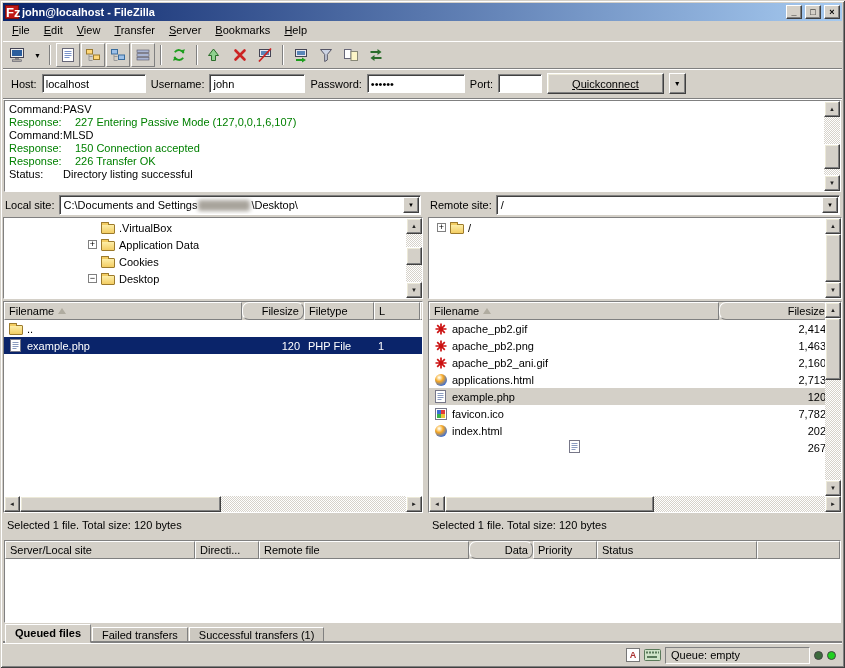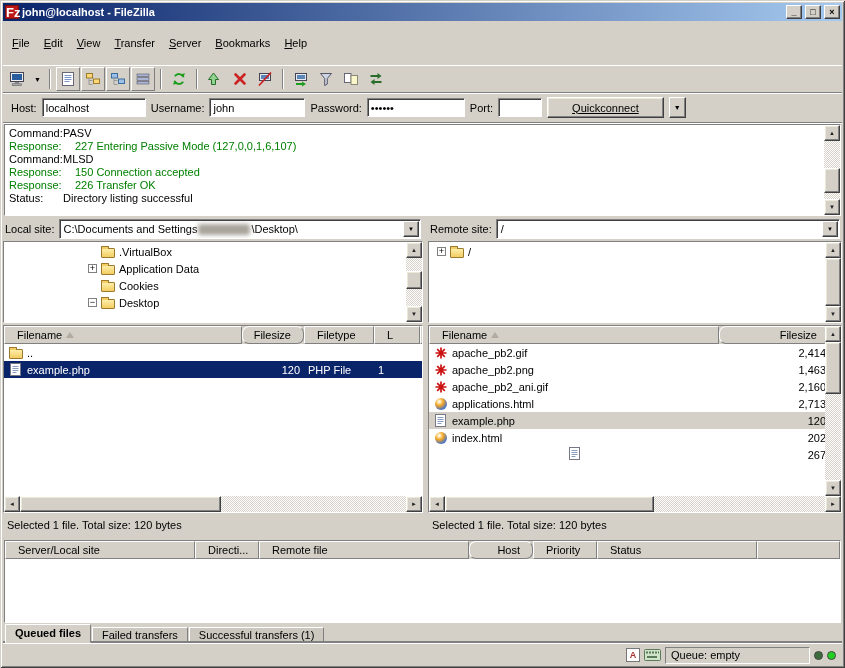--- a/index.html
+++ b/index.html
@@ -18,21 +18,21 @@
   
   .titlebar { flex:0 0 18px; height:18px; background:linear-gradient(90deg,#0a246a,#a6caf0);
     display:flex; align-items:center; gap:3px; padding:0 2px; }
   .fz-logo { width:14px; height:14px; background:#bf1818; color:#fff; font-weight:bold;
     font-size:13px; line-height:13px; text-align:center; border:1px solid #7a0d0d; }
   .title-text { flex:1; color:#fff; font-weight:bold; font-size:11px; white-space:nowrap; overflow:hidden; }
   .win-btn { width:16px; height:14px; padding:0; background:#d4d0c8; border:1px solid;
     border-color:#fff #404040 #404040 #fff; box-shadow:inset -1px -1px 0 #808080;
     font-family:"Liberation Sans",sans-serif; font-size:9px; line-height:10px; font-weight:bold; text-align:center; }
   
-  .menubar { flex:0 0 20px; display:flex; align-items:flex-start; padding:13px 2px; }
+  .menubar { flex:0 0 20px; display:flex; align-items:flex-start; padding:0 2px; }
   .menu-item { padding:3px 7px; }
   .toolbar { flex:0 0 28px; display:flex; align-items:center; padding:0 3px; gap:1px;
     border-top:1px solid #fff; border-bottom:1px solid #808080; box-shadow:0 1px 0 #fff; }
   .tb-btn { width:24px; height:24px; padding:0; background:transparent; border:1px solid transparent;
     display:flex; align-items:center; justify-content:center; }
   .tb-raised { border-color:#fff #808080 #808080 #fff; background:#d4d0c8; }
   .tb-dd { width:13px; }
   .tb-ic { display:flex; align-items:center; justify-content:center; }
   .dd-glyph { font-size:7px; }
   .tb-sep { width:2px; height:20px; border-left:1px solid #808080; border-right:1px solid #fff; margin:0 4px; }
@@ -93,21 +93,21 @@
   .ic-folder { position:relative; display:inline-block; width:14px; height:10px; margin-top:2px;
     background:linear-gradient(#fdeea8,#f3cd63); border:1px solid #9c7a2c; border-radius:1px; flex:0 0 14px; }
   .ic-folder::before { content:""; position:absolute; top:-3px; left:-1px; width:6px; height:2px;
     background:#f3cd63; border:1px solid #9c7a2c; border-bottom:none; border-radius:1px 1px 0 0; }
   .ic-ball { display:inline-block; width:12px; height:12px; border-radius:50%;
     background:radial-gradient(circle at 35% 30%, #fffbe8 5%, #f5a623 35%, #3b6fd4 75%, #13264d 100%); }
   .listwrap { flex:1; display:flex; flex-direction:column; min-height:0; position:relative;
     background:#fff; border:1px solid; border-color:#808080 #fff #fff #808080; margin-top:2px; }
   .hdr { flex:0 0 18px; display:flex; background:#d4d0c8; overflow:hidden; }
   .hcell { height:18px; background:#d4d0c8; border:1px solid; border-color:#fff #808080 #808080 #fff;
-    display:flex; align-items:center; gap:4px; padding:0 12px; white-space:nowrap; overflow:hidden; flex:0 0 auto; }
+    display:flex; align-items:center; gap:4px; padding:0 4px; white-space:nowrap; overflow:hidden; flex:0 0 auto; }
   .hcell.r { justify-content:flex-end;border-radius:7px; }
   .hcell.hfill { flex:1 1 auto; width:auto; }
   .sort-asc { width:0; height:0; border-left:4px solid transparent; border-right:4px solid transparent;
     border-bottom:6px solid #b0aca0; }
   .listbody { flex:1; overflow:hidden; min-height:0; background:#fff; }
   .lrow { height:17px; display:flex; align-items:center; white-space:nowrap; }
   .lrow.sel { background:#0a246a; color:#fff; }
   .lrow.hl { background:#d4d0c8; }
   .lcell { height:17px; display:flex; align-items:center; gap:4px; padding:0 4px; overflow:hidden; flex:0 0 auto; }
   .lcell.r { justify-content:flex-end; }
@@ -521,20 +521,35 @@
                     <path d="M2.5 3.5h6M2.5 5.5h6M2.5 7.5h6M2.5 9.5h4" stroke="#8a9bc0" stroke-width="1"></path>
                   </svg>
                 </span>
                 <span class="fname">example.php</span>
               </span>
               <span class="lcell r" style="width: 111px;">120</span>
             </div>
             <div class="lrow">
               <span class="lcell" style="width: 290px;">
                 <span class="fic">
+                  <svg width="12" height="12">
+                    <rect x="0.5" y="0.5" width="11" height="11" fill="#fff" stroke="#778"></rect>
+                    <rect x="2" y="2" width="4" height="4" fill="#3b6fd4"></rect>
+                    <rect x="6" y="2" width="4" height="4" fill="#e23a3a"></rect>
+                    <rect x="2" y="6" width="4" height="4" fill="#3ab04a"></rect>
+                    <rect x="6" y="6" width="4" height="4" fill="#e9c43a"></rect>
+                  </svg>
+                </span>
+                <span class="fname">favicon.ico</span>
+              </span>
+              <span class="lcell r" style="width: 111px;">7,782</span>
+            </div>
+            <div class="lrow">
+              <span class="lcell" style="width: 290px;">
+                <span class="fic">
                   <span class="ic-ball"></span>
                 </span>
                 <span class="fname">index.html</span>
               </span>
               <span class="lcell r" style="width: 111px;">202</span>
             </div>
             <div class="lrow">
               <span class="lcell" style="width: 290px; flex-direction: column;">
                 <span class="fic">
                   <svg width="11" height="13">
@@ -574,21 +589,21 @@
         <div class="hcell" style="width: 190px;">
           <span class="hlabel">Server/Local site</span>
         </div>
         <div class="hcell" style="width: 64px;">
           <span class="hlabel">Directi...</span>
         </div>
         <div class="hcell" style="width: 210px;">
           <span class="hlabel">Remote file</span>
         </div>
         <div class="hcell r" style="width: 64px;">
-          <span class="hlabel">Host</span>
+          <span class="hlabel">Data</span>
         </div>
         <div class="hcell" style="width: 64px;">
           <span class="hlabel">Priority</span>
         </div>
         <div class="hcell" style="width: 160px;">
           <span class="hlabel">Status</span>
         </div>
         <div class="hcell hfill"></div>
       </div>
     <div class="queue-body"></div>

